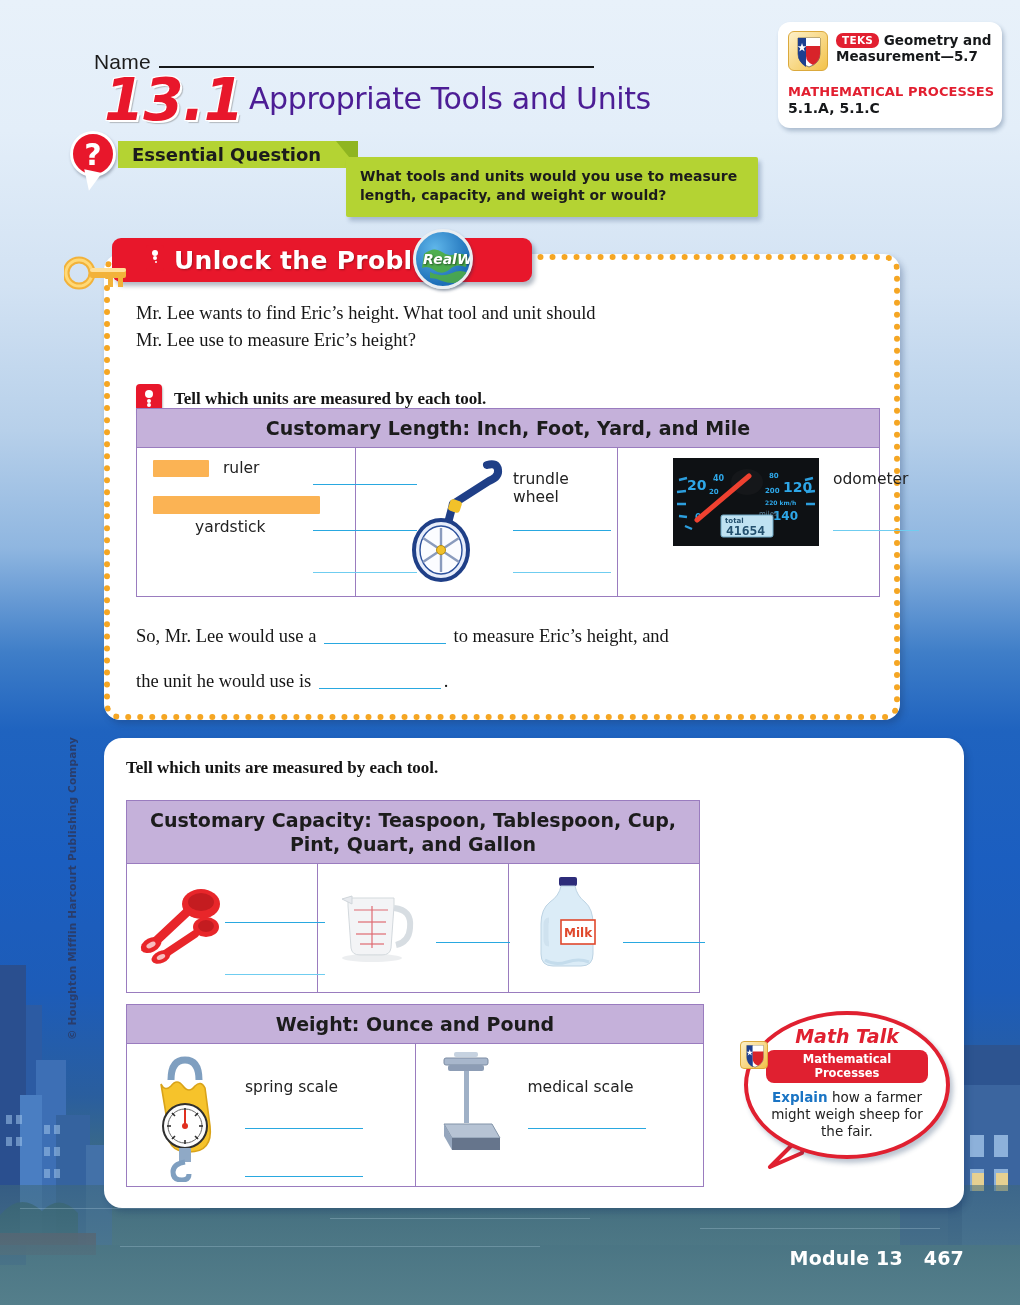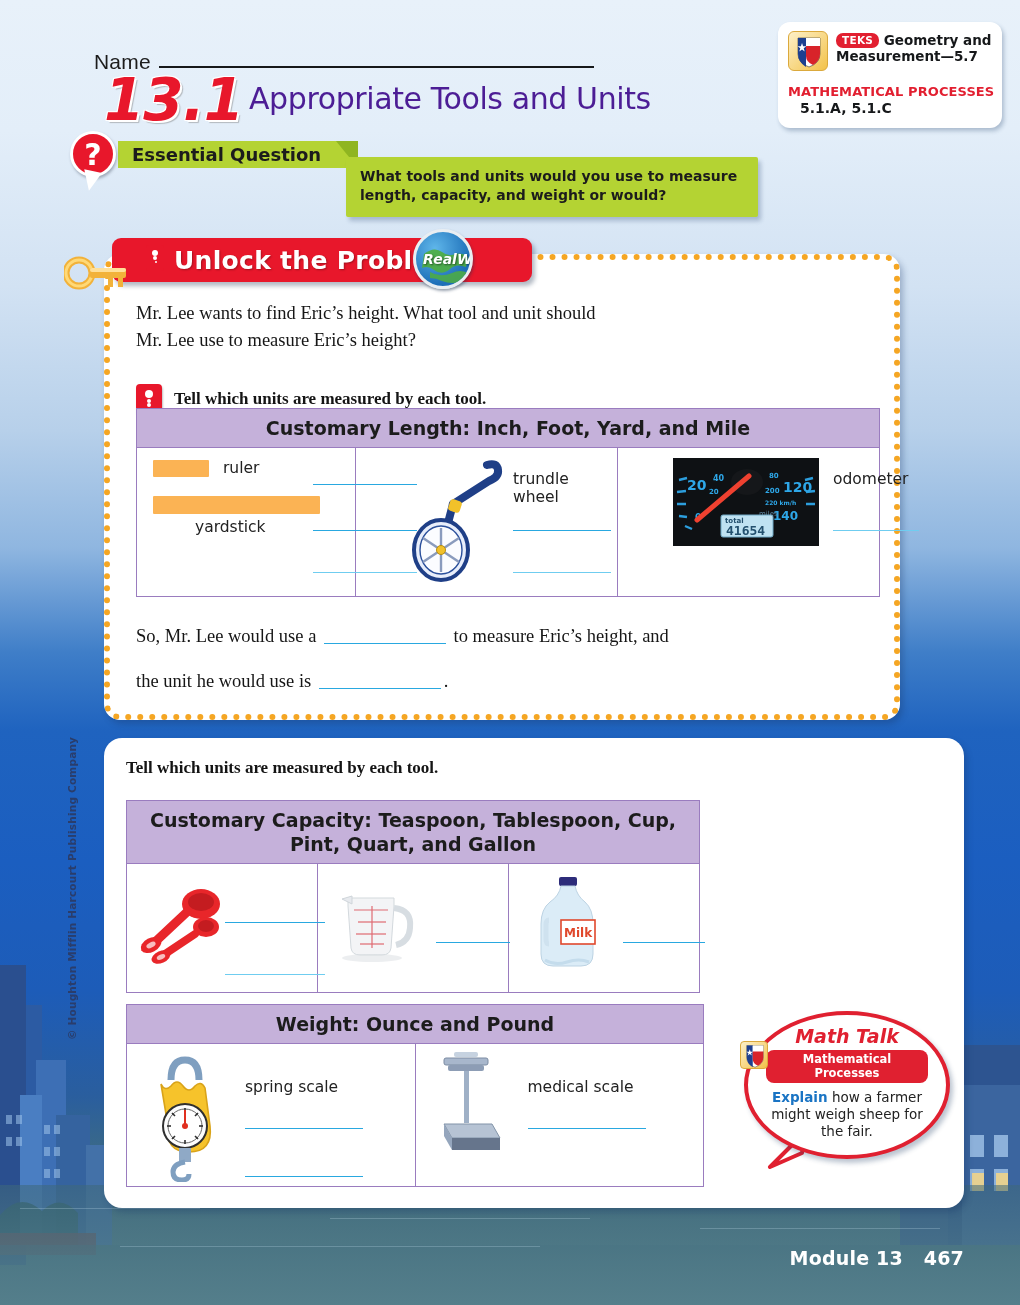--- a/index.html
+++ b/index.html
@@ -56,21 +56,21 @@
     border: 1px solid #dba93c; }
   .tx-badge svg { position:absolute; left:4px; top:3px; }
   .teks-lines { margin-left: 48px; }
   .teks-pill { display:inline-block; background:#e21f30; color:#fff;
     font-size:10.5px; font-weight:bold; padding: 1px 6px 2px; border-radius: 7px;
     letter-spacing:.3px; vertical-align: 1px; font-family:"DejaVu Sans", sans-serif; }
   .teks-t1 { font-size:13.5px; font-weight:bold; color:#16181a; line-height:15px;
     font-family:"DejaVu Sans", sans-serif; }
   .teks-mp { position:absolute; left:10px; top:62px; font-size:13px; font-weight:bold;
      color:#e21f30; letter-spacing:.1px; font-family:"DejaVu Sans", sans-serif; }
-  .teks-codes { position:absolute; left:22px; top:78px; font-size:14px; font-weight:bold;
+  .teks-codes { position:absolute; left:10px; top:78px; font-size:14px; font-weight:bold;
      color:#16181a; font-family:"DejaVu Sans", sans-serif; }
 
   
   .eq-qmark { position:absolute; left:70px; top:131px; width:48px; height:48px; z-index:5; }
   .eq-qmark .circ { width:46px; height:46px; border-radius:50%; background:#e8172b;
     border:3px solid #fff; box-shadow: 1px 2px 3px rgba(60,70,90,.4);
     color:#fff; font-size:30px; font-weight:bold; display:flex;
     align-items:center; justify-content:center; font-family:"DejaVu Sans", sans-serif;}
   .eq-tail { position:absolute; left:12px; top:40px; width:0; height:0;
     border-left: 9px solid transparent; border-right: 9px solid transparent;

